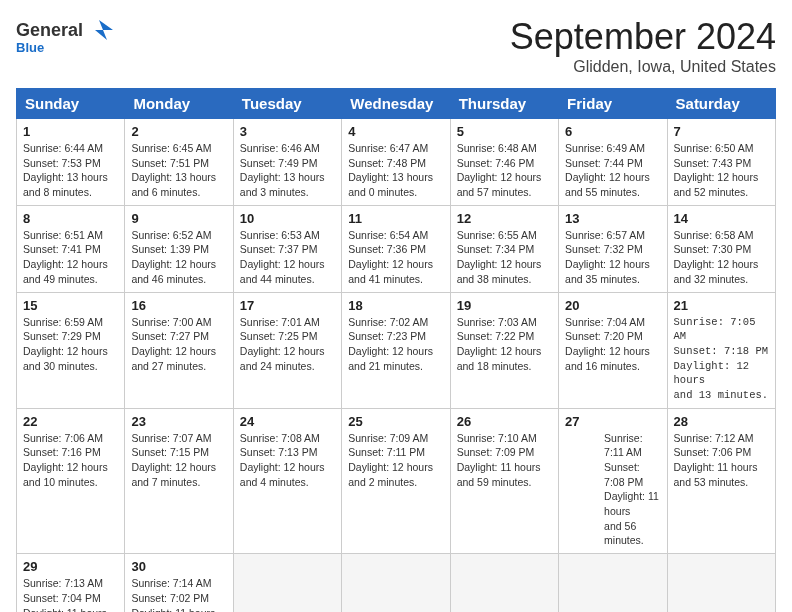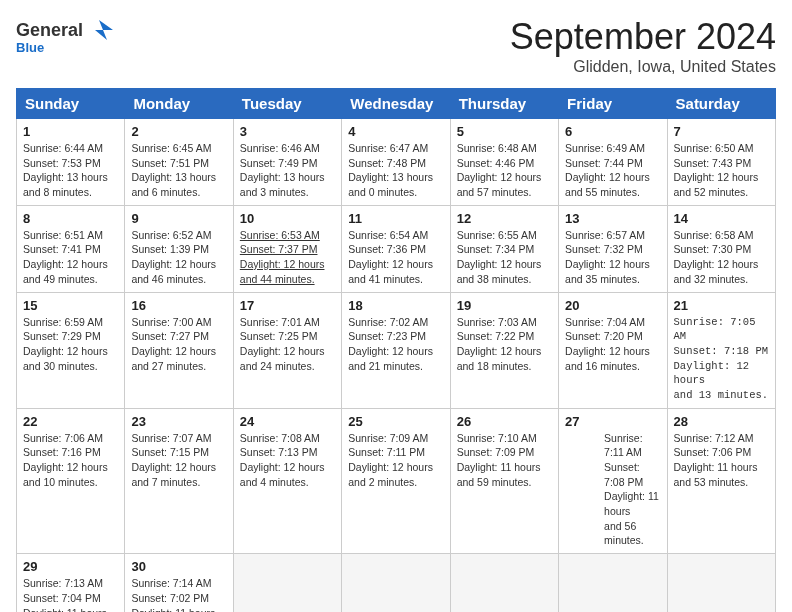--- a/index.html
+++ b/index.html
@@ -145,21 +145,21 @@
         <td>
           <span class="day-num">4</span>
           <div class="day-info" style="white-space: pre-line;">Sunrise: 6:47 AM
 Sunset: 7:48 PM
 Daylight: 13 hours
 and 0 minutes.</div>
         </td>
         <td>
           <span class="day-num">5</span>
           <div class="day-info" style="white-space: pre-line;">Sunrise: 6:48 AM
-Sunset: 4:46 PM
+Sunset: 7:46 PM
 Daylight: 12 hours
 and 57 minutes.</div>
         </td>
         <td>
           <span class="day-num">6</span>
           <div class="day-info" style="white-space: pre-line;">Sunrise: 6:49 AM
 Sunset: 7:44 PM
 Daylight: 12 hours
 and 55 minutes.</div>
         </td>
@@ -181,21 +181,21 @@
         </td>
         <td>
           <span class="day-num">9</span>
           <div class="day-info" style="white-space: pre-line;">Sunrise: 6:52 AM
 Sunset: 1:39 PM
 Daylight: 12 hours
 and 46 minutes.</div>
         </td>
         <td>
           <span class="day-num">10</span>
-          <div class="day-info" style="white-space: pre-line; text-decoration: underline;">Sunrise: 6:53 AM
+          <div class="day-info" style="white-space: pre-line;">Sunrise: 6:53 AM
 Sunset: 7:37 PM
 Daylight: 12 hours
 and 44 minutes.</div>
         </td>
         <td>
           <span class="day-num">11</span>
           <div class="day-info" style="white-space: pre-line;">Sunrise: 6:54 AM
 Sunset: 7:36 PM
 Daylight: 12 hours
 and 41 minutes.</div>

